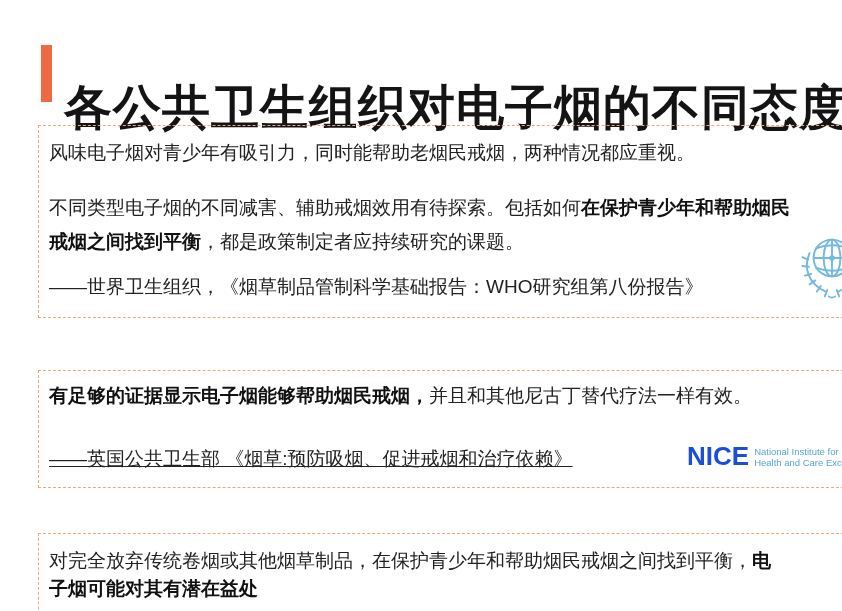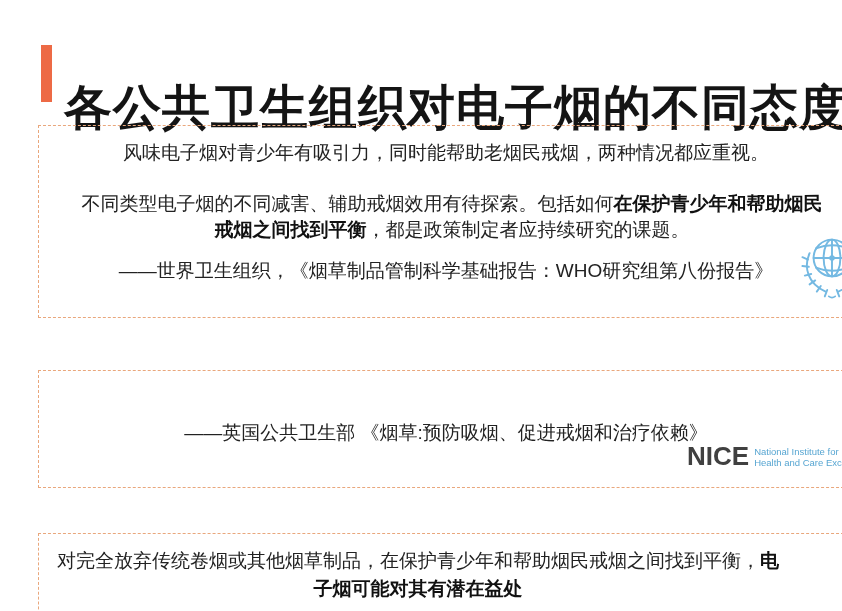--- a/index.html
+++ b/index.html
@@ -23,39 +23,39 @@
   .quote-card{
     position:absolute;left:38px;width:816px;
     border:1px dashed #E9A77C;
     box-sizing:border-box;
     padding:14px 10px 0 10px;
   }
   .card-who{top:125px;height:193px;}
   .card-phe{top:370px;height:118px;padding-top:12px;}
   .card-3rd{top:533px;height:96px;padding-top:13px;}
   .quote-card p{
-    margin:0;font-size:19px;line-height:26px;color:#222222;text-align:center;
+    margin:0;font-size:19px;line-height:26px;color:#222222;
   }
-  .card-who .para-2{margin-top:25px;line-height:26px;width:742px;margin-left:32px;}
+  .card-who .para-2{margin-top:25px;line-height:34px;width:742px;}
   .card-who .attribution{margin-top:15px;}
-  .card-phe .attribution{margin-top:37px;}
+  .card-phe .attribution{margin-top:37px;text-decoration:underline;}
   .card-3rd p{line-height:28px;width:738px;}
   b{font-weight:bold;color:#111111;}
   .attribution{white-space:nowrap;}
   
   .un-emblem{
     position:absolute;left:751px;top:100px;width:84px;height:80px;
   }
   
   .nice-logo{
     position:absolute;left:648px;top:70px;
     display:flex;align-items:center;white-space:nowrap;
   }
   .nice-acronym{
-    font-size:26px;font-weight:bold;color:#404040;letter-spacing:0px;
+    font-size:26px;font-weight:bold;color:#1d4ed8;letter-spacing:0px;
   }
   .nice-caption{
     margin-left:5px;font-size:9.5px;line-height:11px;color:#58A6D2;
   }
 </style>
 </head>
 <body>
 
 <div class="title-accent"></div>
 <h1 class="page-title">各公共卫生组织对电子烟的不同态度</h1>
@@ -81,20 +81,21 @@
       <path d="M22,34 C14,52 20,72 42,82"></path>
       <path d="M78,34 C86,52 80,72 58,82"></path>
       <path d="M20,42 l-7,-3 M21,51 l-8,-1 M24,60 l-8,2 M29,68 l-7,5 M36,75 l-5,7 M44,80 l-3,8"></path>
       <path d="M80,42 l7,-3 M79,51 l8,-1 M76,60 l8,2 M71,68 l7,5 M64,75 l5,7 M56,80 l3,8"></path>
       <path d="M46,88 Q50,91 54,88" stroke-width="2.2"></path>
     </g>
   </svg>
 </div>
 
 <div class="quote-card card-phe">
+  <p><b>有足够的证据显示电子烟能够帮助烟民戒烟，</b><span>并且和其他尼古丁替代疗法一样有效。</span></p>
 
   <p class="attribution"><span>——英国公共卫生部 《烟草:预防吸烟、促进戒烟和治疗依赖》</span></p>
 
   <div class="nice-logo">
     <span class="nice-acronym">NICE</span>
     <span class="nice-caption"><span>National Institute for</span><br><span>Health and Care Excellence</span></span>
   </div>
 </div>
 
 <div class="quote-card card-3rd">

